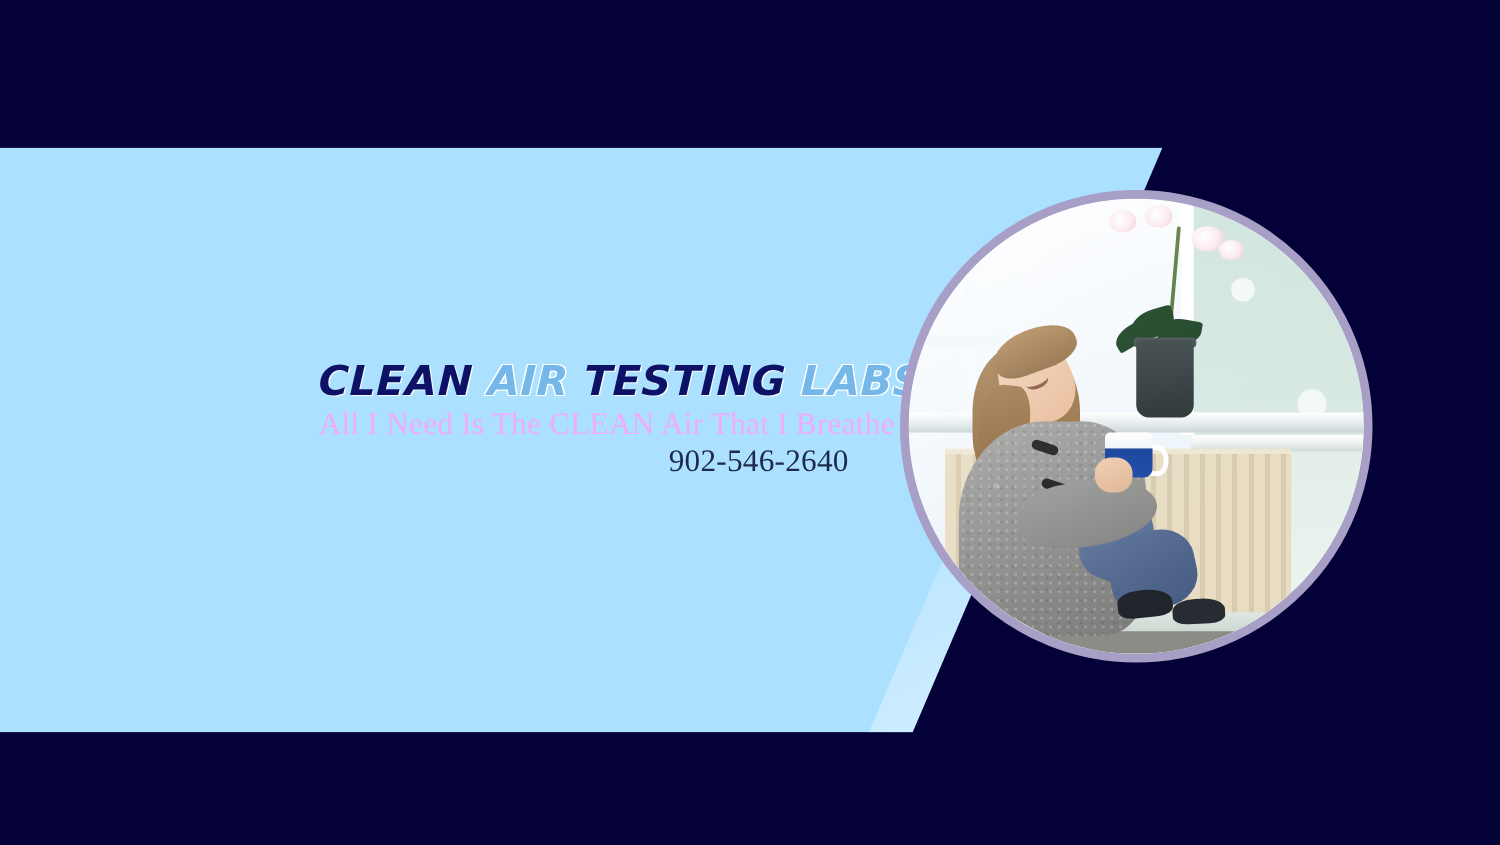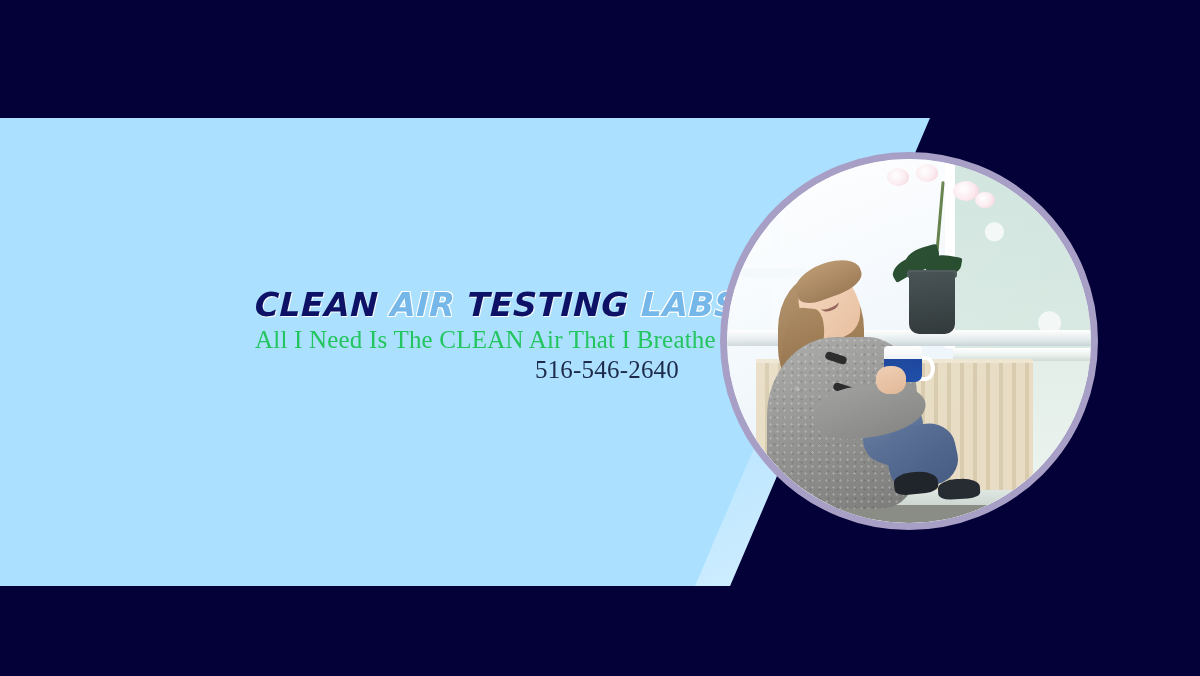--- a/index.html
+++ b/index.html
@@ -72,21 +72,21 @@
     color: #74b7e8;
     text-shadow:
       -1px -1px 0 #ffffff,
        1px -1px 0 #ffffff,
       -1px  1px 0 #ffffff,
        1px  1px 0 #ffffff;
   }
   .logo-tagline {
     font-family: "Liberation Serif", "DejaVu Serif", serif;
     font-size: 25px;
-    color: #22c55e;
+    color: #f0abfc;
     white-space: nowrap;
     margin: 4px 0 0 0;
     line-height: 1.12;
     letter-spacing: 0.2px;
   }
   .logo-phone {
     font-family: "Liberation Serif", "DejaVu Serif", serif;
     font-size: 25px;
     color: #1d2a4a;
     text-align: right;
@@ -398,21 +398,21 @@
 <body>
 
 <div class="banner">
 
   <div class="blue-panel"></div>
   <div class="blue-panel-sheen"></div>
 
   <div class="logo-block">
     <div class="logo-wordmark"><span class="w-dark">CLEAN</span> <span class="w-light">AIR</span> <span class="w-dark">TESTING</span> <span class="w-light">LABS</span></div>
     <div class="logo-tagline">All I Need Is The CLEAN Air That I Breathe</div>
-    <div class="logo-phone">516-546-2640</div>
+    <div class="logo-phone">902-546-2640</div>
   </div>
 
   <div class="photo-circle">
     <div class="photo-inner">
       <div class="scene">
         <div class="wall-window"></div>
         <div class="wall-paper"></div>
         <div class="window-frame"></div>
         <div class="window-mullion"></div>
         <div class="window-sash"></div>

